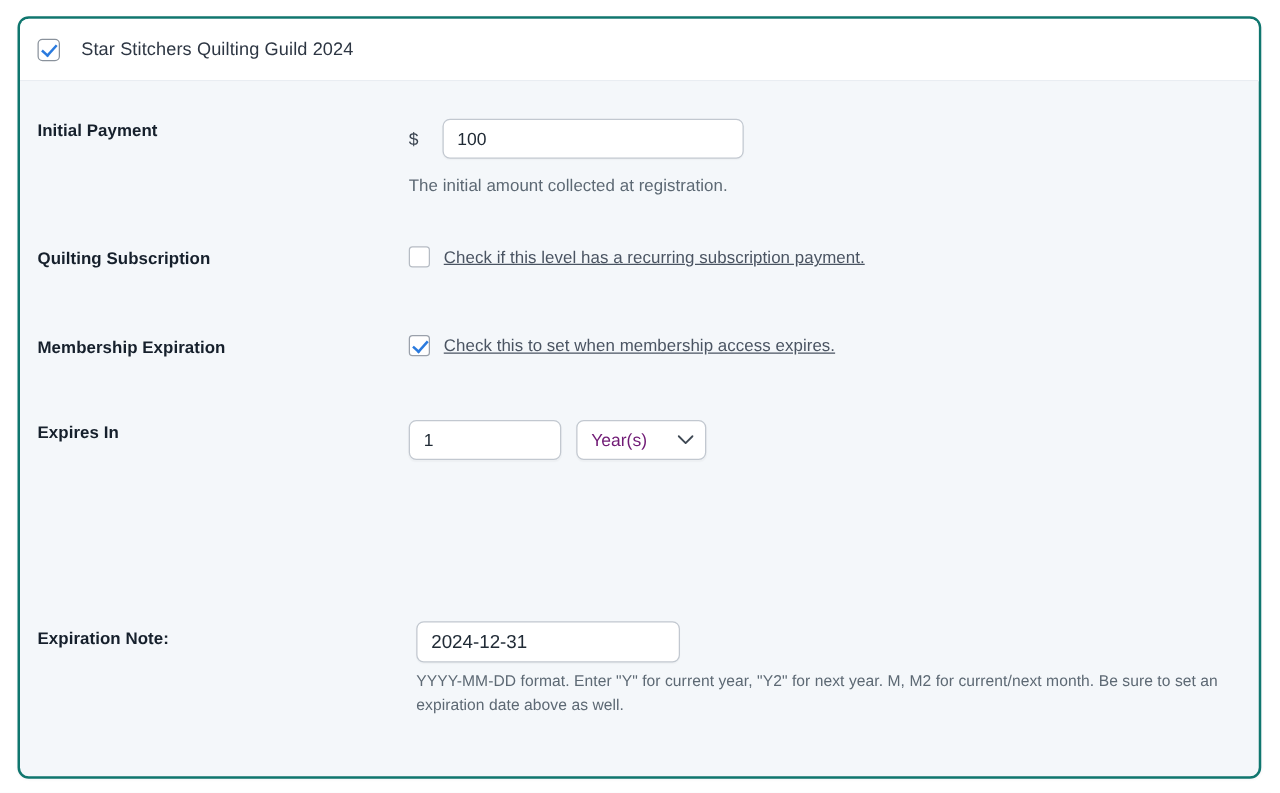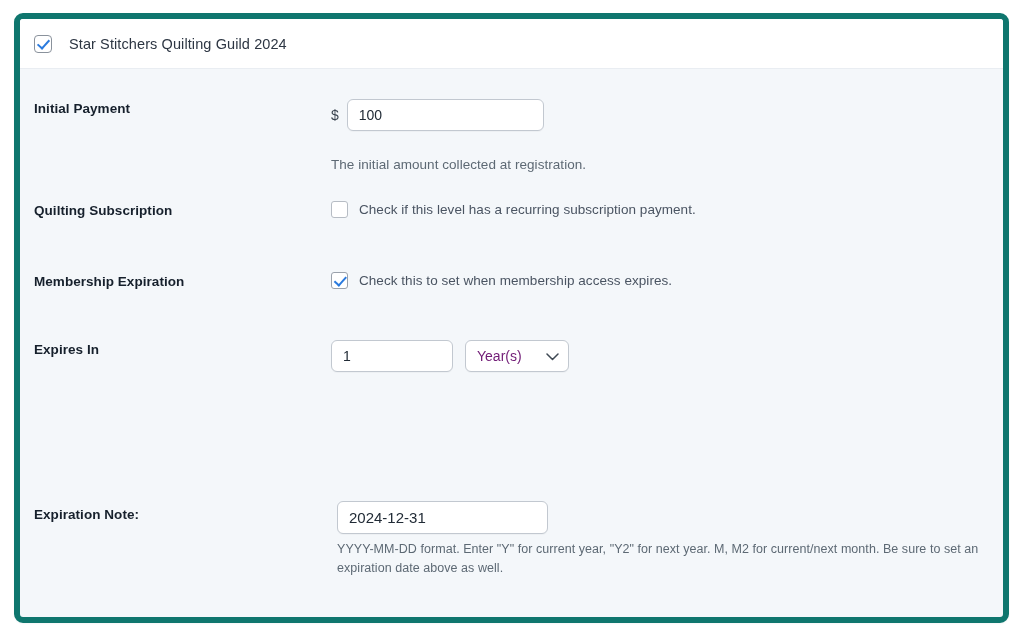--- a/index.html
+++ b/index.html
@@ -15,21 +15,21 @@
     -webkit-font-smoothing: antialiased;
   }
 
   .level-card {
     position: absolute;
     left: 14px;
     top: 13px;
     width: 995px;
     height: 610px;
     box-sizing: border-box;
-    border: 6px solid #0f766e;
+    border: 2px solid #0f766e;
     border-radius: 9px;
     background: #f4f7fa;
     overflow: hidden;
     box-shadow: 0 1px 2px rgba(16,24,40,0.04);
   }
 
   
   .card-header {
     height: 50px;
     background: #ffffff;
@@ -127,22 +127,23 @@
     color: #212b36;
     background: #ffffff;
     border: 1px solid #c2c8d0;
     border-radius: 6px;
     box-sizing: border-box;
     padding: 0 11px;
     outline: none;
     box-shadow: 0 1px 1px rgba(16,24,40,0.03);
   }
   .txt.payment {
-    width: 197px;
+    width: 241px;
     height: 32px;
+    margin-left: 11px;
   }
   .txt.expires-num {
     width: 122px;
     height: 32px;
   }
   .txt.expdate {
     width: 211px;
     height: 33px;
     font-size: 15px;
   }
@@ -193,23 +194,24 @@
 
   .inline-check {
     display: flex;
     align-items: center;
   }
   .inline-check .lbl {
     font-size: 13.5px;
     color: #4a5462;
     margin-left: 11px;
     letter-spacing: 0.05px;
-  }
-
-  .field-help { margin-top: 24px; max-width: 690px; }
+    text-decoration: underline;
+  }
+
+  .field-help { margin-top: 12px; max-width: 690px; }
   .field-help.wide { max-width: 672px; }
 
   #row-expdate .row-label { flex: 0 0 271px; padding-top: 6px; }
   #row-expdate .help {
     font-size: 12.5px;
     line-height: 1.5;
     max-width: 688px;
     margin-top: 6px;
   }
 </style>

